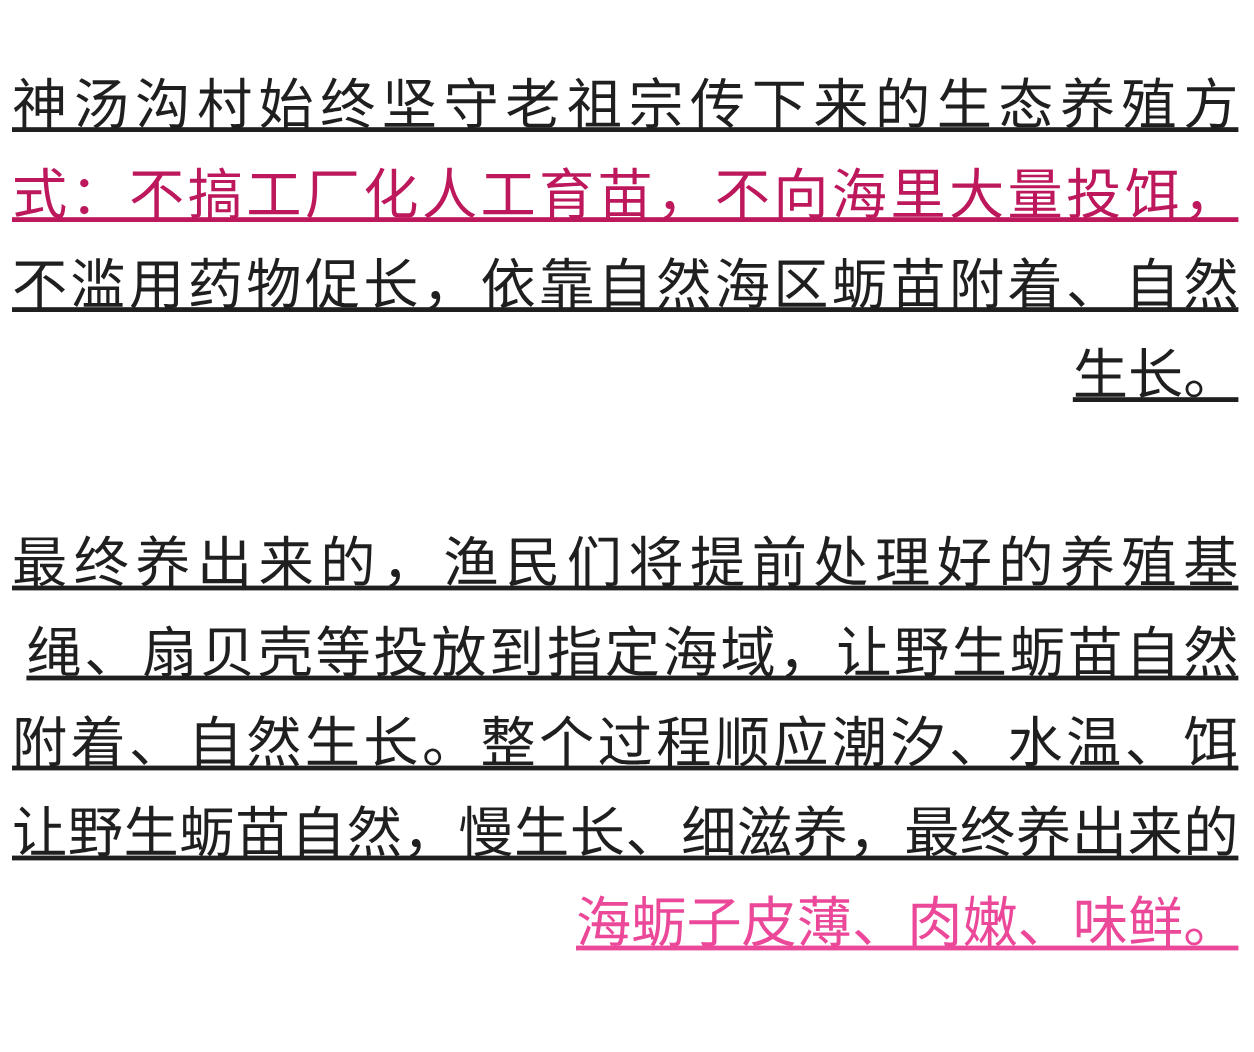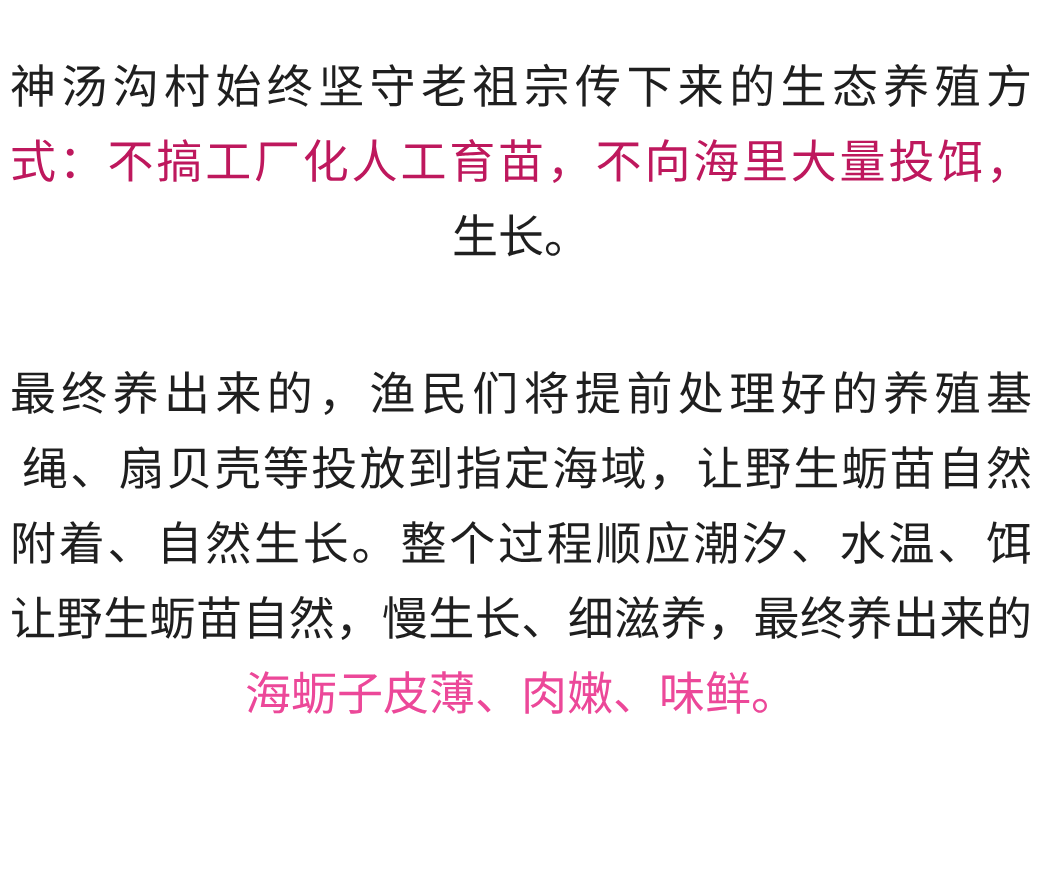--- a/index.html
+++ b/index.html
@@ -24,41 +24,43 @@
   .paragraph + .paragraph {
     margin-top: 82px;
   }
   .line {
     font-size: 46px;
     line-height: 75px;
     letter-spacing: 0px;
     color: #1f1f1f;
     white-space: nowrap;
     font-weight: 500;
+    text-decoration: underline;
   }
   
   .line.full {
     white-space: normal;
     text-align: justify;
     text-align-last: justify;
     text-justify: inter-character;
   }
   
   .line.last {
-    text-align: center;
+    text-align: right;
   }
 </style>
 </head>
 <body style="background: rgb(255, 255, 255);">
 
 <main class="article">
 
   <section class="paragraph">
     <div class="line full" style="color: rgb(31, 31, 31);">神汤沟村始终坚守老祖宗传下来的生态养殖方</div>
     <div class="line full" style="color: #be185d;">式：不搞工厂化人工育苗，不向海里大量投饵，</div>
+    <div class="line full" style="color: rgb(31, 31, 31);">不滥用药物促长，依靠自然海区蛎苗附着、自然</div>
     <div class="line last" style="color: rgb(31, 31, 31);">生长。</div>
   </section>
 
   <section class="paragraph">
     <div class="line full" style="color: rgb(31, 31, 31);">最终养出来的，渔民们将提前处理好的养殖基</div>
     <div class="line full" style="color: rgb(31, 31, 31); margin-left: 12px;">绳、扇贝壳等投放到指定海域，让野生蛎苗自然</div>
     <div class="line full" style="color: rgb(31, 31, 31);">附着、自然生长。整个过程顺应潮汐、水温、饵</div>
     <div class="line full" style="color: rgb(31, 31, 31);">让野生蛎苗自然，慢生长、细滋养，最终养出来的</div>
     <div class="line last" style="color: #ec4899;">海蛎子皮薄、肉嫩、味鲜。</div>
   </section>

